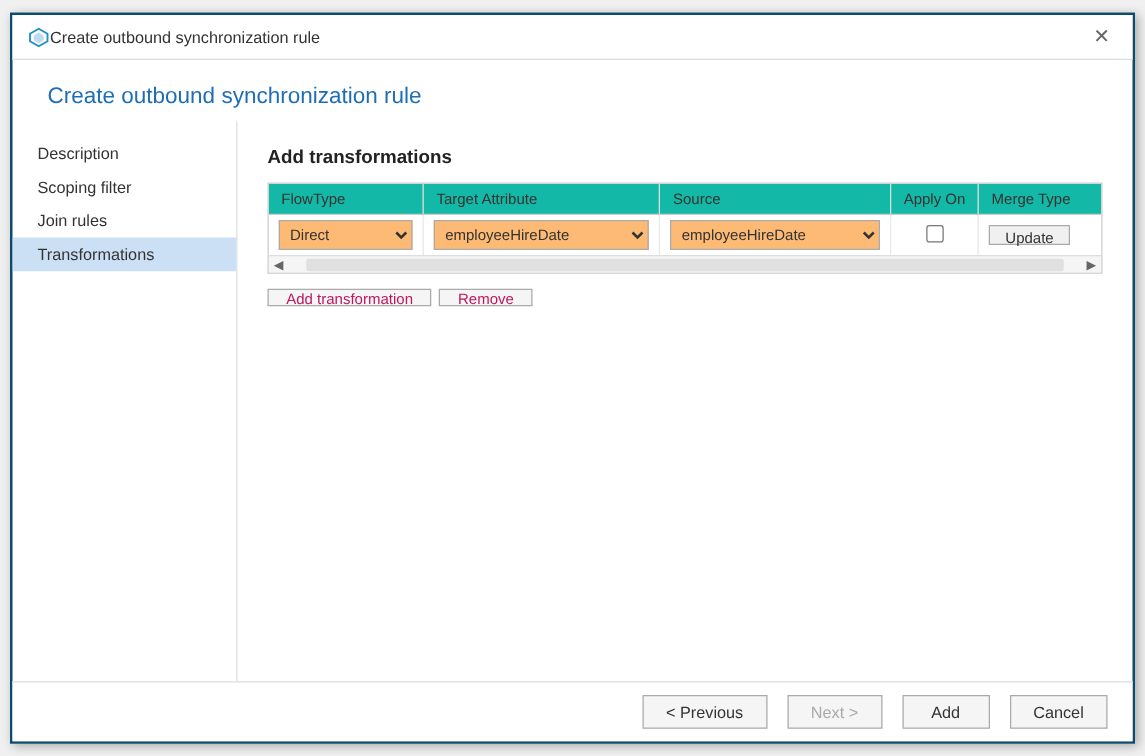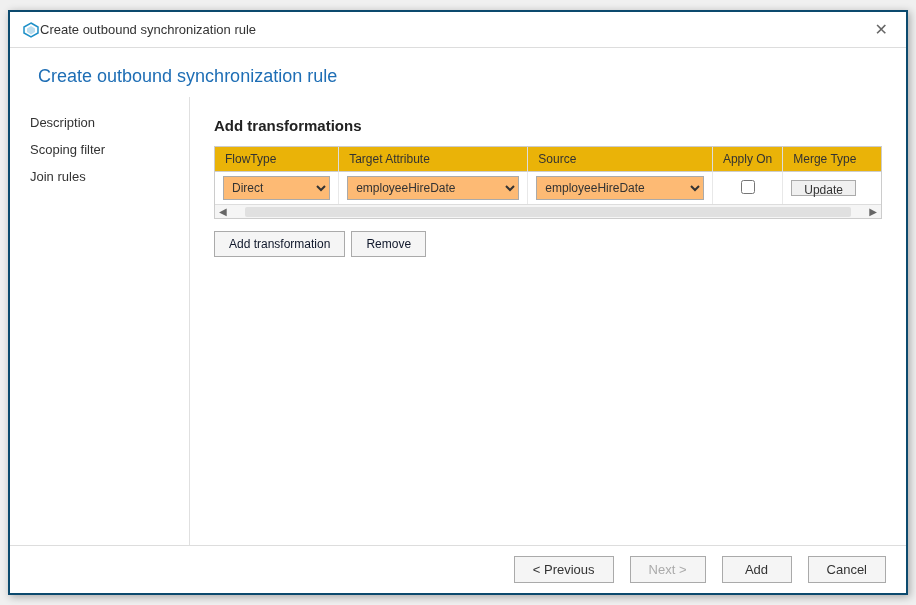--- a/index.html
+++ b/index.html
@@ -88,21 +88,21 @@
       border: 1px solid #ccc;
       overflow: auto;
       margin-bottom: 12px;
     }
     table {
       border-collapse: collapse;
       width: 100%;
       min-width: 600px;
     }
     thead tr {
-      background: #eab308;
+      background: #14b8a6;
       border-bottom: 1px solid #ccc;
     }
     thead th {
       padding: 5px 10px;
       text-align: left;
       font-weight: 400;
       color: #333;
       border-right: 1px solid #ddd;
       font-size: 12px;
       white-space: nowrap;
@@ -166,22 +166,22 @@
       display: flex;
       gap: 6px;
       margin-top: 4px;
     }
     .btn {
       padding: 0 14px;
       font-size: 12px;
       border: 1px solid #aaa;
       background: #f5f5f5;
       cursor: pointer;
-      color: #0f172a;
-      height: 26px;
+      color: #be185d;
+      height: 14px;
     }
     .btn:disabled { color: #aaa; cursor: default; }
     .footer {
       display: flex;
       justify-content: flex-end;
       padding: 10px 20px;
       border-top: 1px solid #ddd;
       gap: 16px;
       background: #fff;
     }
@@ -226,20 +226,23 @@
 
     <div class="sidebar">
       <div class="sidebar-item">
         <span>Description</span>
       </div>
       <div class="sidebar-item">
         <span>Scoping filter</span>
       </div>
       <div class="sidebar-item">
         <span>Join rules</span>
+      </div>
+      <div class="sidebar-item active">
+        <span>Transformations</span>
       </div>
     </div>
 
     <div class="main-panel">
       <div class="section-title">Add transformations</div>
 
       <div class="table-container">
         <table>
           <thead>
             <tr>

